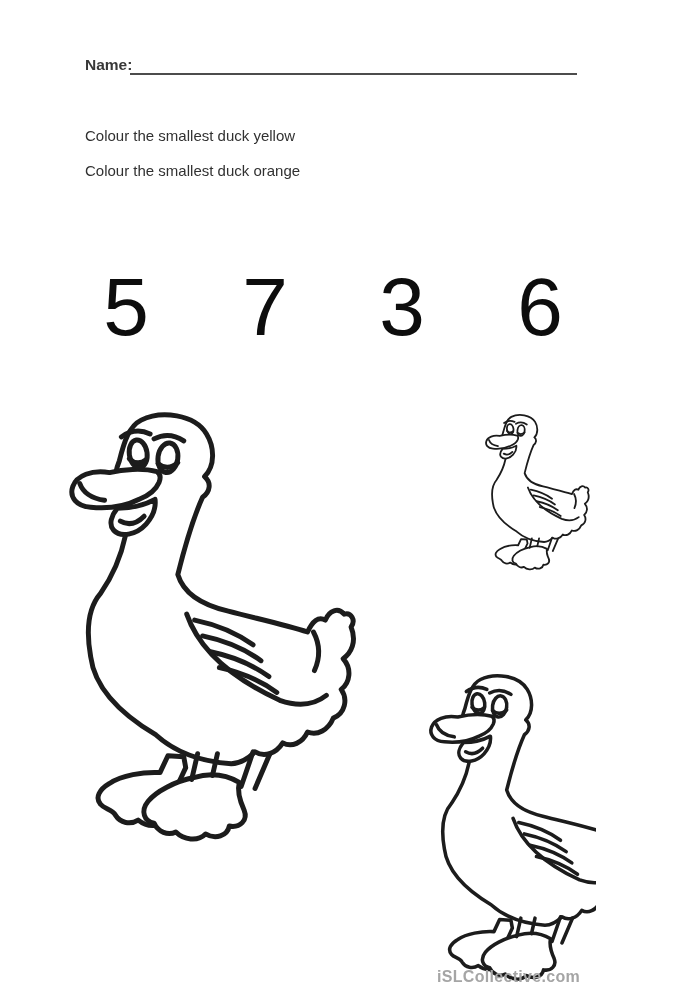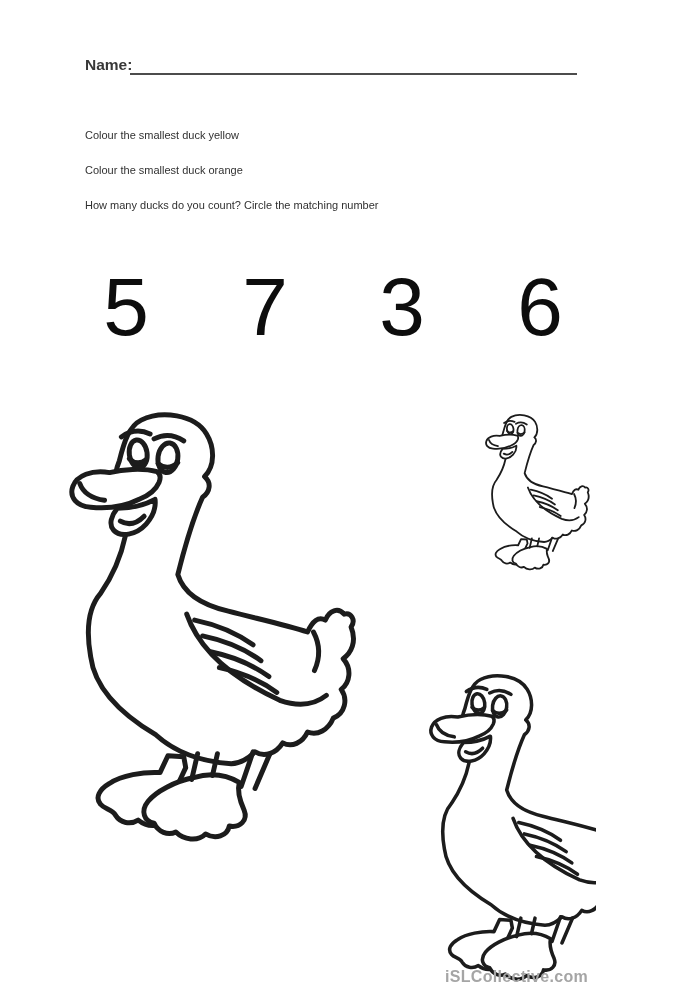--- a/index.html
+++ b/index.html
@@ -11,42 +11,42 @@
   
   .name-label{
     position:absolute;left:85px;top:42px;font-size:15.5px;color:#383838;font-weight:bold;
   }
   .name-line{
     position:absolute;left:130px;top:44px;width:447px;height:15px;
     border-bottom:2px solid #4c4c4c;
   }
   
   .instructions{
-    position:absolute;left:85px;top:104px;font-size:11px;color:#313131;
+    position:absolute;left:85px;top:104px;font-size:15px;color:#313131;
     line-height:35px;white-space:nowrap;
   }
   
   .num{
     position:absolute;top:248px;transform:translateX(-50%);
     font-size:82px;line-height:90px;color:#0d0d0d;
     font-family:"Liberation Sans",sans-serif;
   }
   .num-1{left:126px;}
   .num-2{left:265px;}
   .num-3{left:402px;}
   .num-4{left:540px;}
   
   .duck{position:absolute;}
   .duck-large {left:58px; top:393px; width:302px; height:447px;}
   .duck-small {left:481px;top:398px; width:110px; height:163px;}
   .duck-medium{left:421px;top:656px; width:216px; height:320px;}
   .defs-holder{position:absolute;width:0;height:0;overflow:hidden;}
   
   .watermark{
-    position:absolute;right:8px;top:954px;font-size:16px;font-weight:600;
+    position:absolute;right:16px;top:954px;font-size:16px;font-weight:600;
     color:#a5a5a5;letter-spacing:.3px;
   }
 </style>
 </head>
 <body>
 
 <div class="sheet">
 
   <svg class="defs-holder" aria-hidden="true">
     <defs>
@@ -102,21 +102,20 @@
       </g>
     </defs>
   </svg>
 
   <span class="name-label">Name:</span>
   <div class="name-line"></div>
 
   <div class="instructions">
     <div>Colour the smallest duck yellow</div>
     <div>Colour the smallest duck orange</div>
-    <div>How many ducks do you count? Circle the matching number</div>
   </div>
 
   <span class="num num-1">5</span>
   <span class="num num-2">7</span>
   <span class="num num-3">3</span>
   <span class="num num-4">6</span>
 
   <svg class="duck duck-large" viewBox="0 0 305 445">
       <use href="#duck-art"></use>
     </svg>

